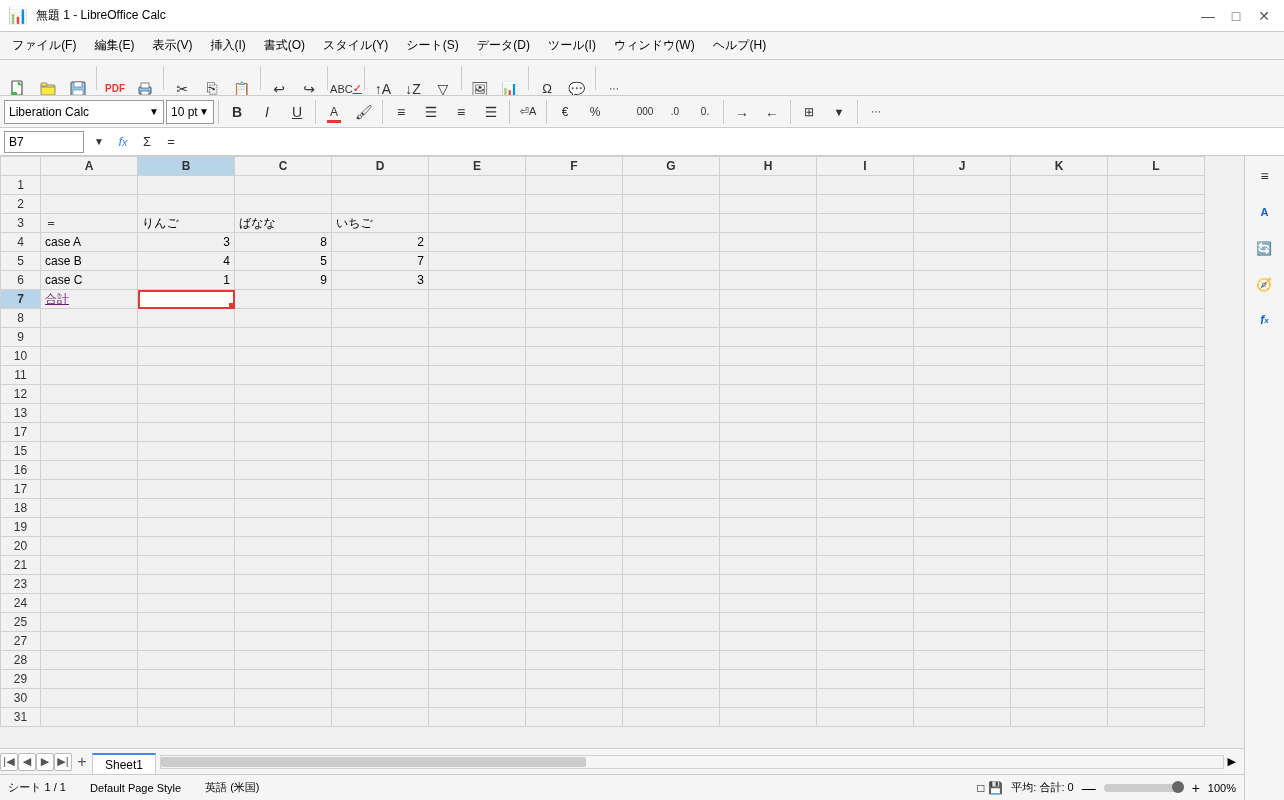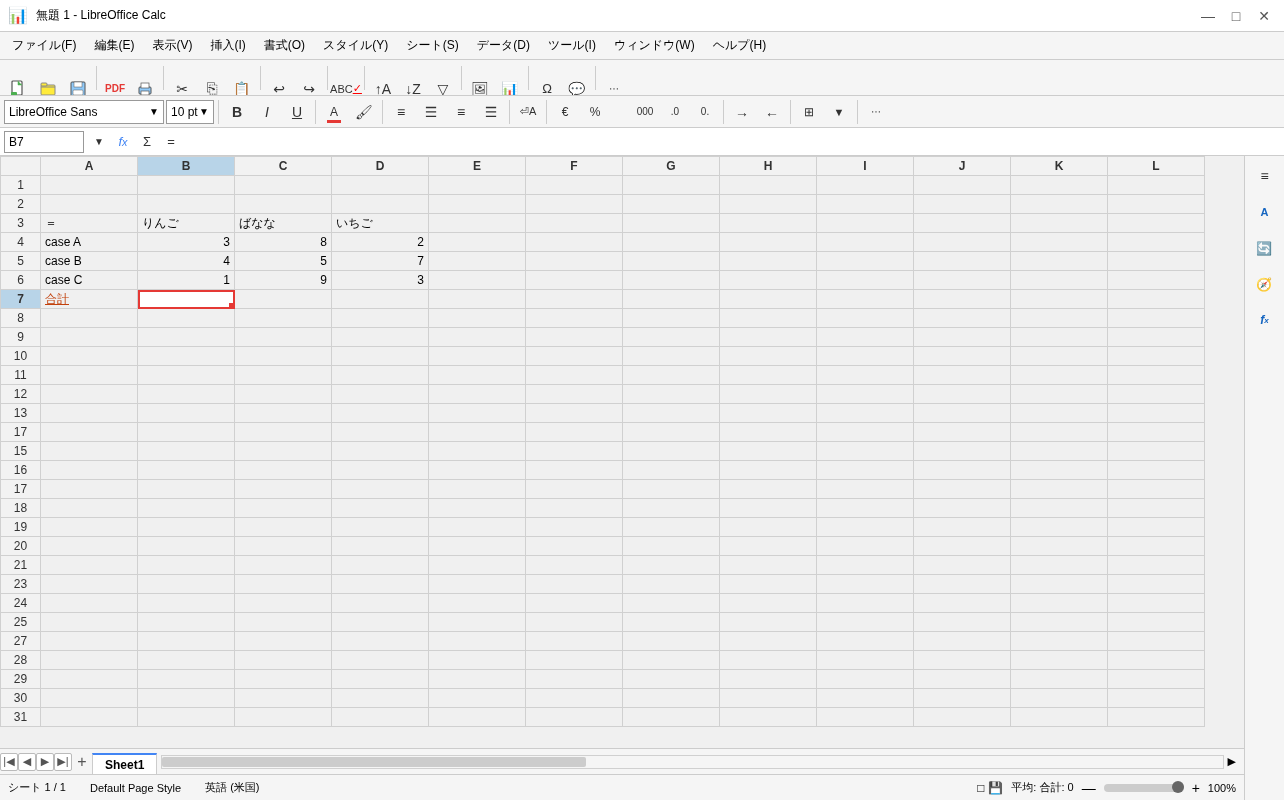--- a/index.html
+++ b/index.html
@@ -216,21 +216,21 @@
       height: 19px;
       padding: 0 4px;
       text-align: left;
     }
     .cell.selected {
       background: #fff;
       outline: 2px solid #e53935;
       outline-offset: -2px;
     }
     .cell.num { text-align: right; }
-    .cell.row7-label { color: #c2410c; text-decoration: underline; }
+    .cell.row7-label { color: #701a75; text-decoration: underline; }
 
     
     .right-sidebar {
       width: 40px;
       background: #f5f5f5;
       border-left: 1px solid #ccc;
       display: flex;
       flex-direction: column;
       align-items: center;
       padding: 4px 0;
@@ -267,21 +267,21 @@
       align-items: center;
       border: 1px solid #ccc;
       border-bottom: none;
       background: #fff;
       font-size: 12px;
       cursor: pointer;
       margin-top: 4px;
     }
     .sheet-tab.active {
       background: #fff;
-      font-weight: bold;
+      font-weight: normal;
       border-top: 2px solid #4285f4;
     }
     .add-sheet-btn {
       width: 20px;
       height: 20px;
       display: flex;
       align-items: center;
       justify-content: center;
       cursor: pointer;
       font-size: 16px;
@@ -418,21 +418,21 @@
   <div class="toolbar-btn" title="Insert Chart">📊</div>
   <div class="toolbar-sep"></div>
   <div class="toolbar-btn" title="Special Character" style="font-size:13px;">Ω</div>
   <div class="toolbar-btn" title="Comment">💬</div>
   <div class="toolbar-sep"></div>
   <div class="toolbar-btn" title="More" style="font-size:10px;">⋯</div>
 </div>
 
 <div class="format-bar">
   <div class="font-name-box">
-    <span>LibreOffice Sans</span>
+    <span>Liberation Calc</span>
     <span style="font-size:10px;">▼</span>
   </div>
   <div class="font-size-box">
     <span>10 pt</span>
     <span style="font-size:10px;">▼</span>
   </div>
   <div class="format-sep"></div>
   <div class="format-btn bold">B</div>
   <div class="format-btn italic">I</div>
   <div class="format-btn underline">U</div>

